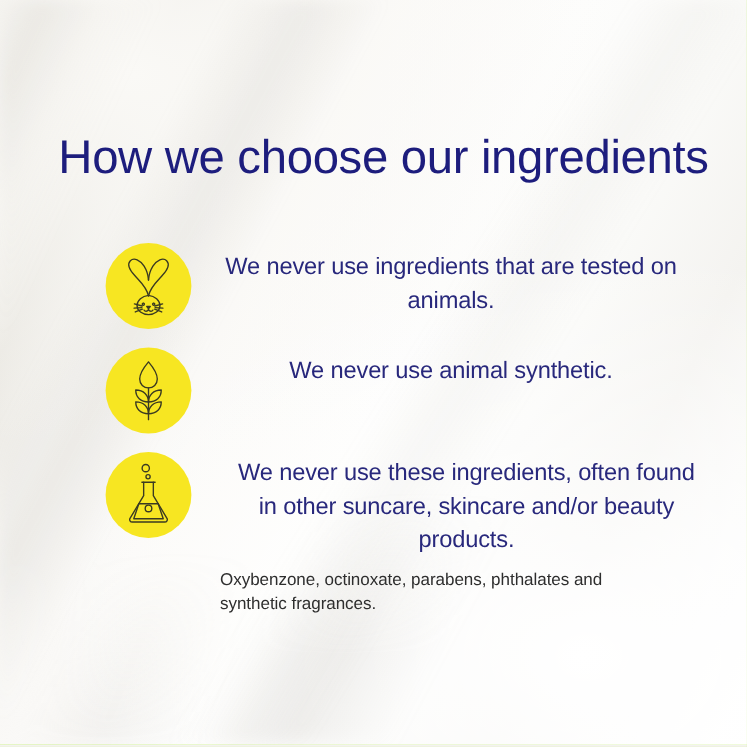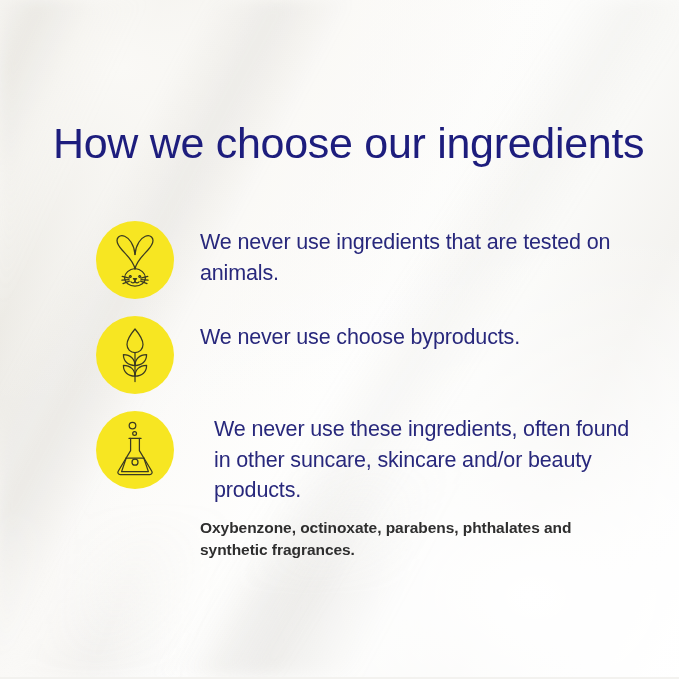--- a/index.html
+++ b/index.html
@@ -154,32 +154,33 @@
   .row-text {
     position: absolute;
     left: 200px;
     top: 6px;
     width: 420px;
     font-size: 21.5px;
     line-height: 1.42;
     font-weight: 400;
     letter-spacing: -0.15px;
     color: #28287c;
+    text-align: center;
   }
 
   .row-3 .row-text { top: 3px; margin-left: 14px; }
 
   .fineprint {
     position: absolute;
     left: 200px;
     top: 517px;
     width: 400px;
     font-size: 15.5px;
     line-height: 1.42;
-    font-weight: 700;
+    font-weight: 400;
     letter-spacing: -0.05px;
     color: #2e2e2e;
   }
 </style>
 </head>
 <body>
 
 <div id="page">
 
   <div class="fabric fabric-base"></div>
@@ -232,21 +233,21 @@
 
             <path d="M22 38.5 C 22 32.2 17.6 27.6 10.4 27.6 C 10.4 34.3 14.9 38.5 22 38.5 Z"></path>
             <path d="M22 38.5 C 22 32.2 26.4 27.6 33.6 27.6 C 33.6 34.3 29.1 38.5 22 38.5 Z"></path>
 
             <path d="M22 49.2 C 22 42.9 17.6 38.3 10.4 38.3 C 10.4 45.0 14.9 49.2 22 49.2 Z"></path>
             <path d="M22 49.2 C 22 42.9 26.4 38.3 33.6 38.3 C 33.6 45.0 29.1 49.2 22 49.2 Z"></path>
 
             <path d="M22 25.6 L22 54.5"></path>
           </svg>
         </div>
-        <div class="row-text">We never use choose byproducts.</div>
+        <div class="row-text">We never use animal synthetic.</div>
       </div>
 
       <div class="row row-3">
         <div class="badge">
           <svg width="48" height="58" viewBox="0 0 48 58" fill="none" stroke="#3a3a22" stroke-width="1.25" stroke-linecap="round" stroke-linejoin="round">
 
             <circle cx="21.5" cy="4.6" r="3.3"></circle>
             <circle cx="23.6" cy="12.4" r="1.9"></circle>
 
             <path d="M19.6 17.4 L19.6 29.6 L7.2 50.2 C 6.3 51.8 7.4 53.6 9.2 53.6 L38.8 53.6 C 40.6 53.6 41.7 51.8 40.8 50.2 L28.4 29.6 L28.4 17.4"></path>

